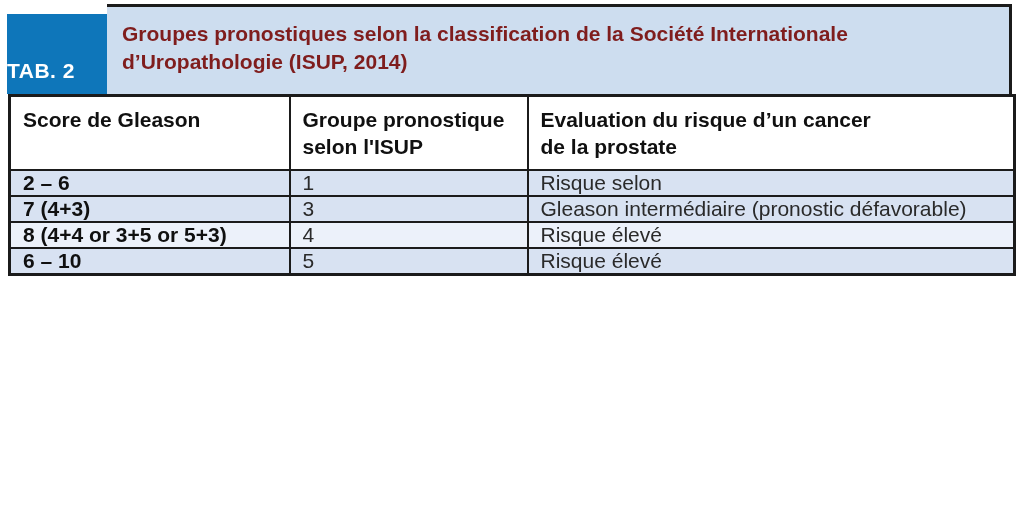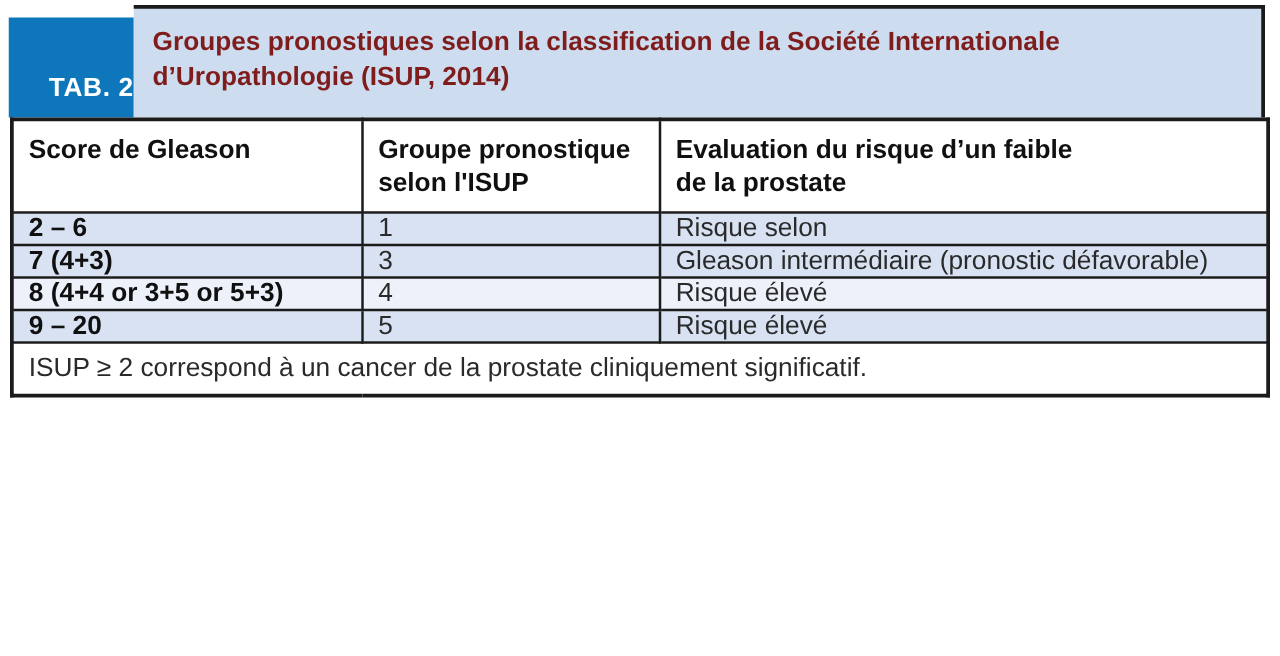--- a/index.html
+++ b/index.html
@@ -20,21 +20,21 @@
   .figure{position:relative;width:1024px;height:525px;background:#ffffff;}
 
   
   .titlebar{
     position:absolute;left:7px;top:4px;width:1005px;height:90px;
     display:flex;align-items:stretch;
   }
   .tab-badge{
     width:100px;margin-top:10px;flex:0 0 100px;
     background:var(--accent-blue);
-    display:flex;align-items:flex-end;justify-content:flex-end;
+    display:flex;align-items:flex-end;justify-content:flex-start;
     padding-bottom:13px;box-sizing:border-box;
   }
   .tab-badge span{
     color:#ffffff;font-weight:bold;font-size:21px;letter-spacing:.5px;line-height:1;
   }
   .title-area{
     flex:1;background:var(--caption-bg);
     border-top:3px solid var(--border);
     border-right:3px solid var(--border);
     box-sizing:border-box;
@@ -101,21 +101,21 @@
       <tr>
         <th>
           <span class="hline">Score de Gleason</span>
           <span class="hline"></span>
         </th>
         <th>
           <span class="hline">Groupe pronostique</span>
           <span class="hline">selon l'ISUP</span>
         </th>
         <th>
-          <span class="hline">Evaluation du risque d’un faible</span>
+          <span class="hline">Evaluation du risque d’un cancer</span>
           <span class="hline">de la prostate</span>
         </th>
       </tr>
     </thead>
     <tbody>
       <tr class="datarow stripe-dark">
         <td class="score">2 – 6</td>
         <td class="group">1</td>
         <td class="risk">Risque selon</td>
       </tr>
@@ -123,23 +123,20 @@
         <td class="score">7 (4+3)</td>
         <td class="group">3</td>
         <td class="risk">Gleason intermédiaire (pronostic défavorable)</td>
       </tr>
       <tr class="datarow stripe-light">
         <td class="score">8 (4+4 or 3+5 or 5+3)</td>
         <td class="group">4</td>
         <td class="risk">Risque élevé</td>
       </tr>
       <tr class="datarow stripe-dark">
-        <td class="score">9 – 20</td>
+        <td class="score">6 – 10</td>
         <td class="group">5</td>
         <td class="risk">Risque élevé</td>
-      </tr>
-      <tr class="footrow">
-        <td colspan="3">ISUP ≥ 2 correspond à un cancer de la prostate cliniquement significatif.</td>
       </tr>
     </tbody>
   </table>
 
 </div>
 
 </body></html>

